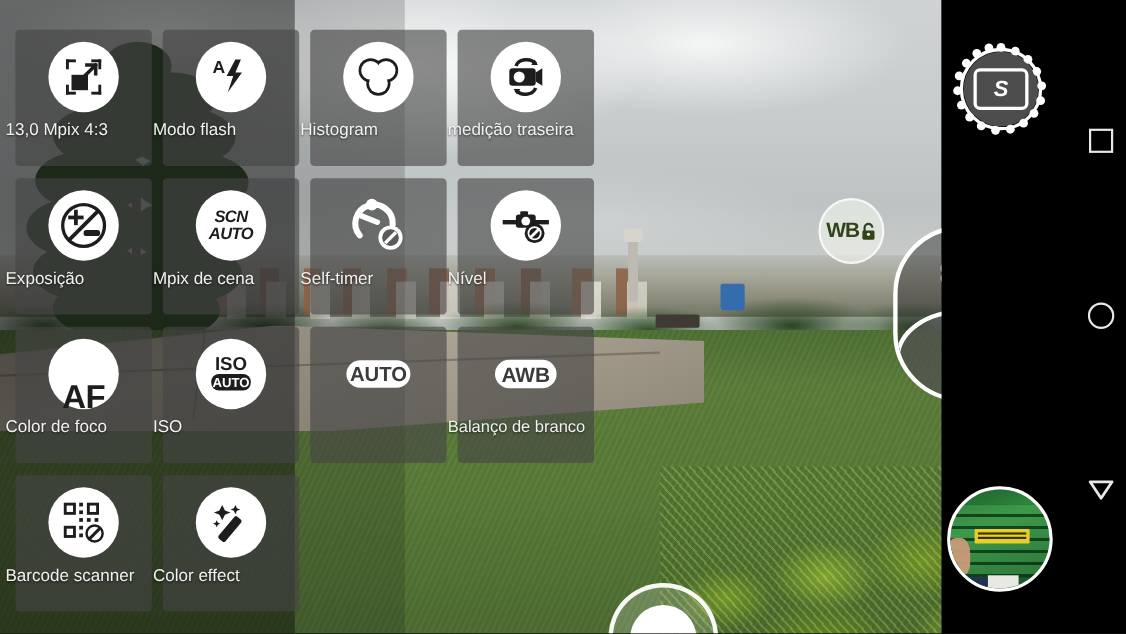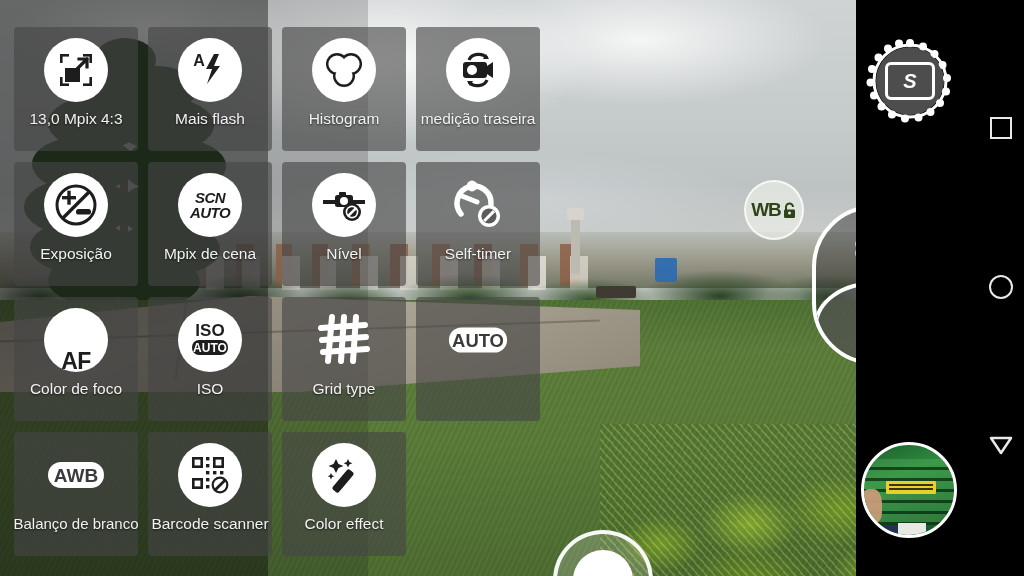--- a/index.html
+++ b/index.html
@@ -96,21 +96,21 @@
   
   .grid{position:absolute;left:14px;top:27px;width:530px;height:547px;
     display:grid;grid-template-columns:repeat(4,124px);grid-template-rows:repeat(4,124px);
     column-gap:10px;row-gap:11px;}
   .tile{position:relative;background:rgba(70,70,70,.62);border-radius:4px;
     display:flex;flex-direction:column;align-items:center;justify-content:flex-start;
     padding-top:11px;box-sizing:border-box;cursor:pointer;}
   .tile .ic{width:64px;height:64px;border-radius:50%;background:#fff;
     display:flex;align-items:center;justify-content:center;color:#1d1d1d;flex:0 0 auto;}
   .tile .ic.plain{background:transparent;color:#fff;}
-  .tile .lbl{margin-top:7px;color:#f2f2f2;font-size:15.5px;line-height:19px;text-align:center;
+  .tile .lbl{margin-top:7px;color:#f2f2f2;font-size:15.5px;line-height:19px;text-align:left;
     width:142px;text-shadow:0 1px 2px rgba(0,0,0,.65);word-break:break-word;}
   .tile .lbl.small{font-size:15px;}
   .ic svg{display:block;}
   .badge-txt{font-weight:bold;line-height:1;text-align:center;letter-spacing:-0.5px;}
 
   
   .wb-badge{position:absolute;left:744px;top:180px;width:56px;height:56px;border-radius:50%;
     background:rgba(242,246,238,.62);border:2px solid rgba(255,255,255,.75);
     display:flex;align-items:center;justify-content:center;color:#2f4419;cursor:pointer;}
   .ae-badge{position:absolute;left:741px;top:352px;width:56px;height:56px;border-radius:50%;
@@ -231,21 +231,21 @@
       <div class="lbl">13,0 Mpix  4:3</div>
     </div>
 
     <div class="tile">
       <div class="ic">
         <svg width="42" height="42" viewBox="0 0 42 42">
           <text x="10" y="17" font-family="Liberation Sans, sans-serif" font-size="16" font-weight="bold" fill="#1d1d1d" text-anchor="middle">A</text>
           <path d="M25 5 L17 20 L23 20 L18 35 L31 17 L25 17 L30 5 Z" fill="#1d1d1d"></path>
         </svg>
       </div>
-      <div class="lbl">Mais flash</div>
+      <div class="lbl">Modo flash</div>
     </div>
 
     <div class="tile">
       <div class="ic">
         <svg width="44" height="44" viewBox="0 0 44 44">
           <circle cx="15" cy="16" r="11" fill="#1d1d1d"></circle>
           <circle cx="29" cy="16" r="11" fill="#1d1d1d"></circle>
           <circle cx="22" cy="28" r="11" fill="#1d1d1d"></circle>
           <circle cx="15" cy="16" r="8.6" fill="#fff"></circle>
           <circle cx="29" cy="16" r="8.6" fill="#fff"></circle>
@@ -284,85 +284,70 @@
         </svg>
       </div>
       <div class="lbl">Exposição</div>
     </div>
 
     <div class="tile">
       <div class="ic">
         <div class="badge-txt" style="font-size:15px;font-style:italic;">SCN<br>AUTO</div>
       </div>
       <div class="lbl">Mpix de cena</div>
+    </div>
+
+    <div class="tile">
+      <div class="ic plain">
+        <svg width="58" height="58" viewBox="0 0 58 58">
+          <path d="M12 38 A17 17 0 1 1 42 28" stroke="#fff" stroke-width="5.5" fill="none" stroke-linecap="round"></path>
+          <circle cx="23" cy="10" r="5.4" fill="#fff"></circle>
+          <path d="M28 26 L13 20" stroke="#fff" stroke-width="5" stroke-linecap="round"></path>
+          <circle cx="40" cy="40" r="11" fill="#fff"></circle>
+          <circle cx="40" cy="40" r="7.6" fill="#5b5b5b"></circle>
+          <rect x="33" y="38.6" width="14" height="3" fill="#fff" transform="rotate(-45 40 40)"></rect>
+        </svg>
+      </div>
+      <div class="lbl">Self-timer</div>
     </div>
 
     <div class="tile">
       <div class="ic">
         <svg width="46" height="46" viewBox="0 0 46 46">
           <rect x="2" y="18" width="42" height="4" fill="#1d1d1d"></rect>
           <rect x="14" y="13" width="18" height="12" rx="2.5" fill="#1d1d1d"></rect>
           <rect x="18" y="10" width="7" height="4" rx="1" fill="#1d1d1d"></rect>
           <circle cx="23" cy="19" r="4" fill="#fff"></circle>
           <circle cx="31" cy="30" r="9" fill="#1d1d1d"></circle>
           <circle cx="31" cy="30" r="6.4" fill="#fff"></circle>
           <circle cx="31" cy="30" r="4.8" fill="#1d1d1d"></circle>
           <rect x="25.6" y="28.8" width="11" height="2.6" fill="#fff" transform="rotate(-45 31 30)"></rect>
         </svg>
       </div>
       <div class="lbl">Nível</div>
     </div>
 
     <div class="tile">
-      <div class="ic plain">
-        <svg width="58" height="58" viewBox="0 0 58 58">
-          <path d="M12 38 A17 17 0 1 1 42 28" stroke="#fff" stroke-width="5.5" fill="none" stroke-linecap="round"></path>
-          <circle cx="23" cy="10" r="5.4" fill="#fff"></circle>
-          <path d="M28 26 L13 20" stroke="#fff" stroke-width="5" stroke-linecap="round"></path>
-          <circle cx="40" cy="40" r="11" fill="#fff"></circle>
-          <circle cx="40" cy="40" r="7.6" fill="#5b5b5b"></circle>
-          <rect x="33" y="38.6" width="14" height="3" fill="#fff" transform="rotate(-45 40 40)"></rect>
-        </svg>
-      </div>
-      <div class="lbl">Self-timer</div>
-    </div>
-
-    <div class="tile">
-      <div class="ic">
-        <div class="badge-txt" style="font-size:23px;margin-top:43px;">AF</div>
+      <div class="ic">
+        <div class="badge-txt" style="font-size:30px;margin-top:43px;">AF</div>
       </div>
       <div class="lbl">Color de foco</div>
     </div>
 
     <div class="tile">
       <div class="ic">
         <svg width="50" height="44" viewBox="0 0 50 44">
           <text x="25" y="18" font-family="Liberation Sans, sans-serif" font-size="17" font-weight="bold" fill="#1d1d1d" text-anchor="middle">ISO</text>
           <rect x="7" y="22" width="36" height="15" rx="7" fill="#1d1d1d"></rect>
           <text x="25" y="34" font-family="Liberation Sans, sans-serif" font-size="12" font-weight="bold" fill="#fff" text-anchor="middle">AUTO</text>
         </svg>
       </div>
       <div class="lbl">ISO</div>
     </div>
 
-    <div class="tile">
-      <div class="ic plain">
-        <svg width="58" height="58" viewBox="0 0 58 58">
-          <g stroke="#fff" stroke-width="6" stroke-linecap="round">
-            <path d="M17 6 L13 50"></path>
-              <path d="M29 6 L26 50"></path>
-              <path d="M41 6 L38 50"></path>
-            <path d="M6 17 L50 14"></path>
-              <path d="M7 29 L51 26"></path>
-              <path d="M8 41 L52 38"></path>
-          </g>
-        </svg>
-      </div>
-      <div class="lbl">Grid type</div>
-    </div>
 
     <div class="tile">
       <div class="ic plain">
         <svg width="66" height="46" viewBox="0 0 66 46">
           <rect x="3" y="10" width="60" height="26" rx="13" fill="#fff"></rect>
           <text x="33" y="30" font-family="Liberation Sans, sans-serif" font-size="19" font-weight="bold" fill="#3b3b3b" text-anchor="middle">AUTO</text>
         </svg>
       </div>
     </div>
 

